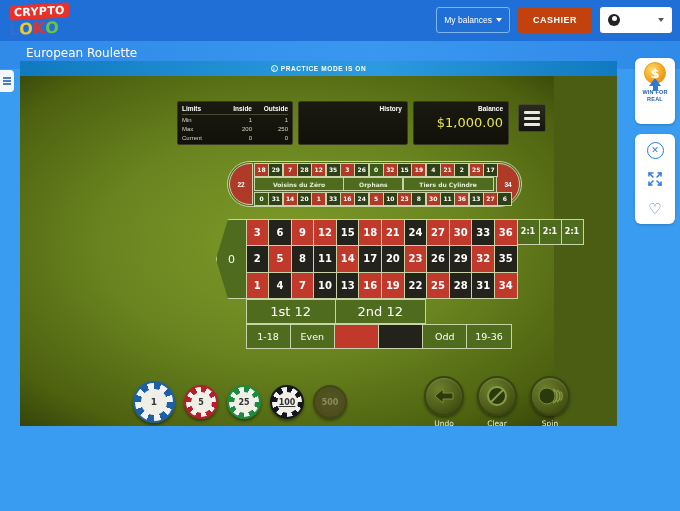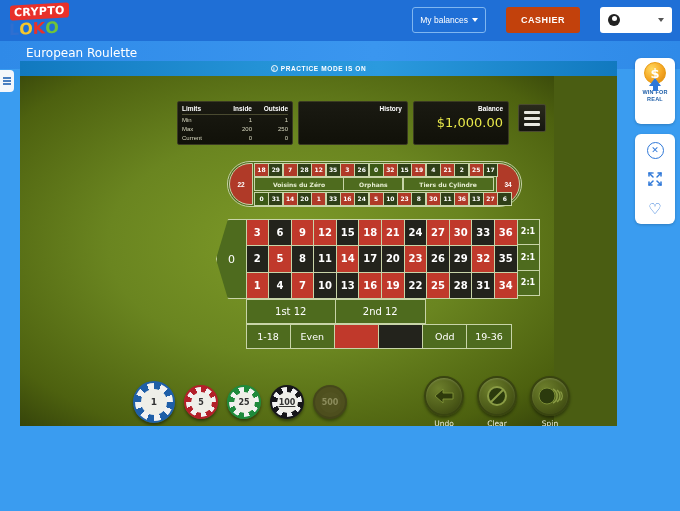--- a/index.html
+++ b/index.html
@@ -39,21 +39,21 @@
     font-family: "DejaVu Sans", sans-serif;
   }
   .logo-bot span { display: inline-block; }
   .lb1 { color: #2f6fd0; }
   .lb2 { color: #f6c72b; }
   .lb3 { color: #e8312a; }
   .lb4 { color: #6fc33a; }
 
   #header-right {
     position: absolute; right: 8px; top: 7px;
-    display: flex; align-items: center; gap: 20px;
+    display: flex; align-items: center; gap: 8px;
   }
   #balances-btn {
     height: 26px; min-width: 62px;
     border: 1px solid #7fb6f0;
     border-radius: 3px;
     color: #ffffff;
     font-size: 8.5px;
     display: flex; align-items: center; justify-content: center; gap: 4px;
     padding: 0 7px;
     background: transparent;
@@ -261,40 +261,40 @@
     border: 1px solid #c8d4a8;
     margin: -0.5px;
     font-family: "DejaVu Sans", sans-serif;
     cursor: pointer;
   }
   .n-red { background: #c0392b; }
   .n-blk { background: #23231c; }
 
   #col-bets {
     position: absolute; left: 301px; top: 0;
-    display: flex; flex-direction: column;
+    display: flex; flex-direction: row;
   }
   .col-bet {
     width: 23px; height: 26.6px;
     display: flex; align-items: center; justify-content: center;
     font-size: 8px; font-weight: bold; color: #ffffff;
     border: 1px solid #c8d4a8; margin: -0.5px;
     background: #4e6b1e;
     font-family: "DejaVu Sans", sans-serif;
     cursor: pointer;
   }
 
   #dozen-row {
     position: absolute; left: 30px; top: 80px;
     display: flex;
   }
   .dozen {
     width: 90.5px; height: 25px;
     display: flex; align-items: center; justify-content: center;
-    font-size: 10px; color: #ffffff;
+    font-size: 13px; color: #ffffff;
     border: 1px solid #c8d4a8; margin: -0.5px;
     background: #4e6b1e;
     font-family: "DejaVu Sans", sans-serif;
     cursor: pointer;
   }
   #even-row {
     position: absolute; left: 30px; top: 105px;
     display: flex;
   }
   .even-bet {

